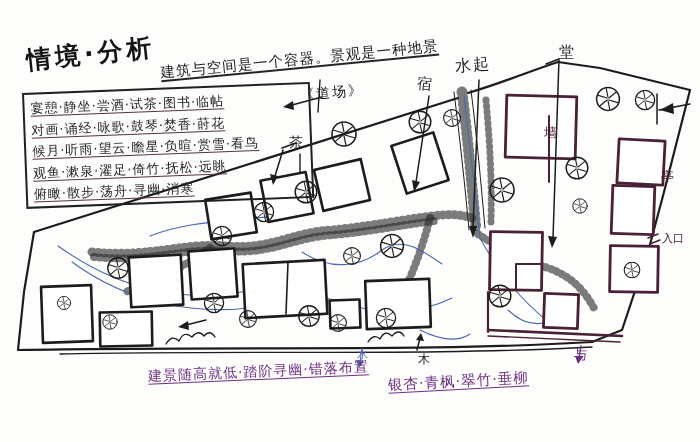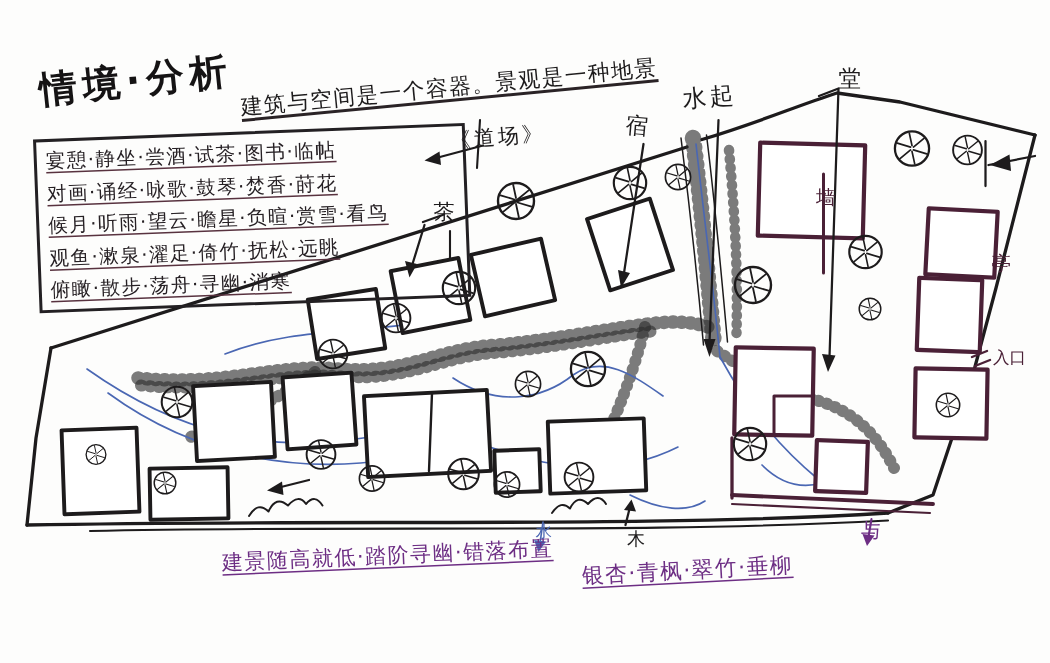--- a/index.html
+++ b/index.html
@@ -33,21 +33,21 @@
     position:absolute;left:22px;top:93px;width:288px;height:116px;
     border:2px solid #232023;transform:rotate(-2.2deg);transform-origin:left top;
     padding:3px 6px;box-sizing:border-box;
   }
   .trow{
     font-size:13px;letter-spacing:1px;color:#262024;line-height:21.5px;white-space:nowrap;
     text-decoration:underline;text-decoration-thickness:1.4px;text-underline-offset:3px;
     text-decoration-color:#58323f;
   }
   .s16{font-size:16px;} .s15{font-size:15px;} .s14{font-size:14px;}
-  .s13{font-size:13px;} .s12{font-size:12px;} .s11{font-size:11px;}
+  .s13{font-size:13px;} .s12{font-size:12px;} .s11{font-size:11px;font-family:Liberation Mono, monospace;}
   .mar{color:#4a2036;} .blu{color:#4a67b3;} .pur{color:#6d2e84;}
   .note{
     color:#6d2e84;font-size:14px;letter-spacing:1px;
     text-decoration:underline;text-decoration-thickness:1.3px;text-underline-offset:3px;
     text-decoration-color:#6d2e84;
   }
 </style>
 </head>
 <body>
 

